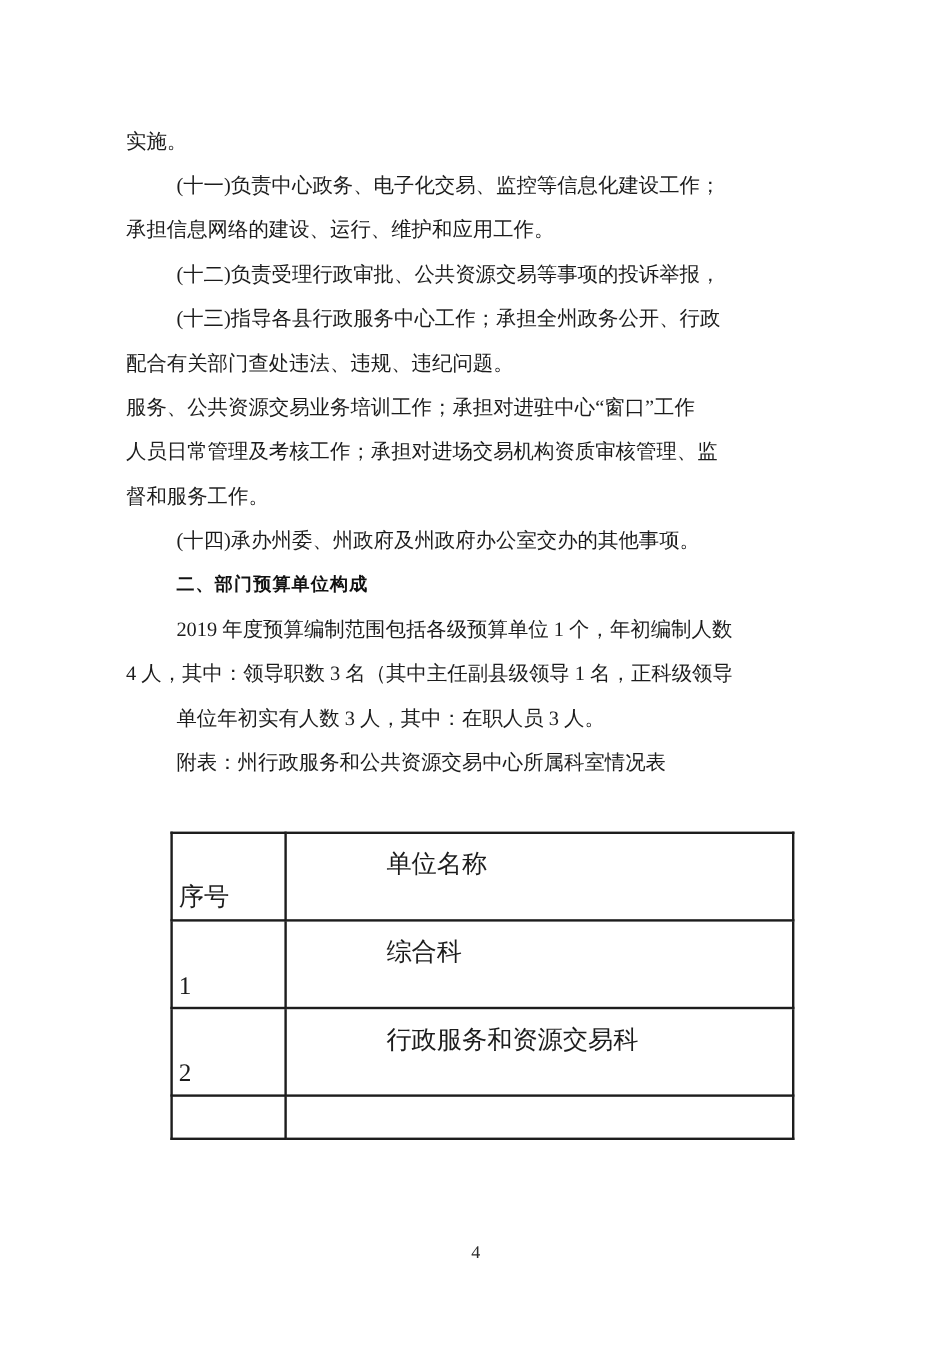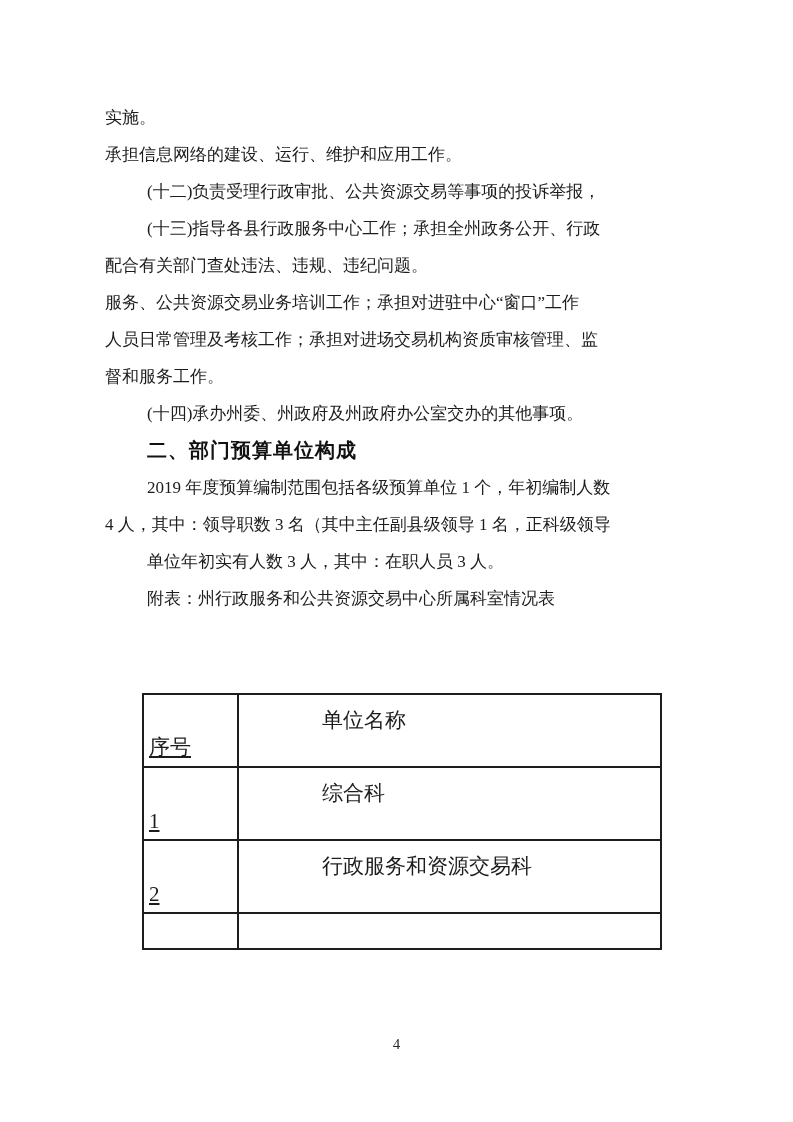--- a/index.html
+++ b/index.html
@@ -27,42 +27,41 @@
     line-height: 37px;
     font-size: 17px;
     white-space: nowrap;
   }
   .ind {
     text-indent: 42px;
   }
   .heading {
     font-family: "Liberation Sans", "DejaVu Sans", sans-serif;
     font-weight: bold;
-    font-size: 20px;
+    font-size: 15px;
     color: #111111;
     letter-spacing: 1px;
   }
   table.units {
     position: absolute;
     left: 142px;
     top: 693px;
     border-collapse: collapse;
     table-layout: fixed;
   }
   table.units td {
     border: 2px solid #1d1d1d;
     font-size: 21px;
     color: #1c1c1c;
     overflow: hidden;
   }
   td.seq-col {
     width: 86px;
     vertical-align: bottom;
     padding: 4px 2px 5px 5px;
-    text-decoration: underline;
   }
   td.name-col {
     width: 336px; 
     vertical-align: top;
     padding: 11px 2px 0 83px;
     font-family: Liberation Serif, serif;
   }
   tr.row-std { height: 73px; }
   tr.row-short { height: 36px; }
   .page-number {
@@ -76,20 +75,21 @@
     color: #2a2a2a;
   }
 </style>
 </head>
 <body>
 
 <div class="page">
 
   <div class="text-block">
     <div class="ln">实施。</div>
+    <div class="ln ind">(十一)负责中心政务、电子化交易、监控等信息化建设工作；</div>
     <div class="ln">承担信息网络的建设、运行、维护和应用工作。</div>
     <div class="ln ind">(十二)负责受理行政审批、公共资源交易等事项的投诉举报，</div>
     <div class="ln ind">(十三)指导各县行政服务中心工作；承担全州政务公开、行政</div>
     <div class="ln">配合有关部门查处违法、违规、违纪问题。</div>
     <div class="ln">服务、公共资源交易业务培训工作；承担对进驻中心“窗口”工作</div>
     <div class="ln">人员日常管理及考核工作；承担对进场交易机构资质审核管理、监</div>
     <div class="ln">督和服务工作。</div>
     <div class="ln ind">(十四)承办州委、州政府及州政府办公室交办的其他事项。</div>
     <div class="ln ind heading">二、部门预算单位构成</div>
     <div class="ln ind">2019 年度预算编制范围包括各级预算单位 1 个，年初编制人数</div>

